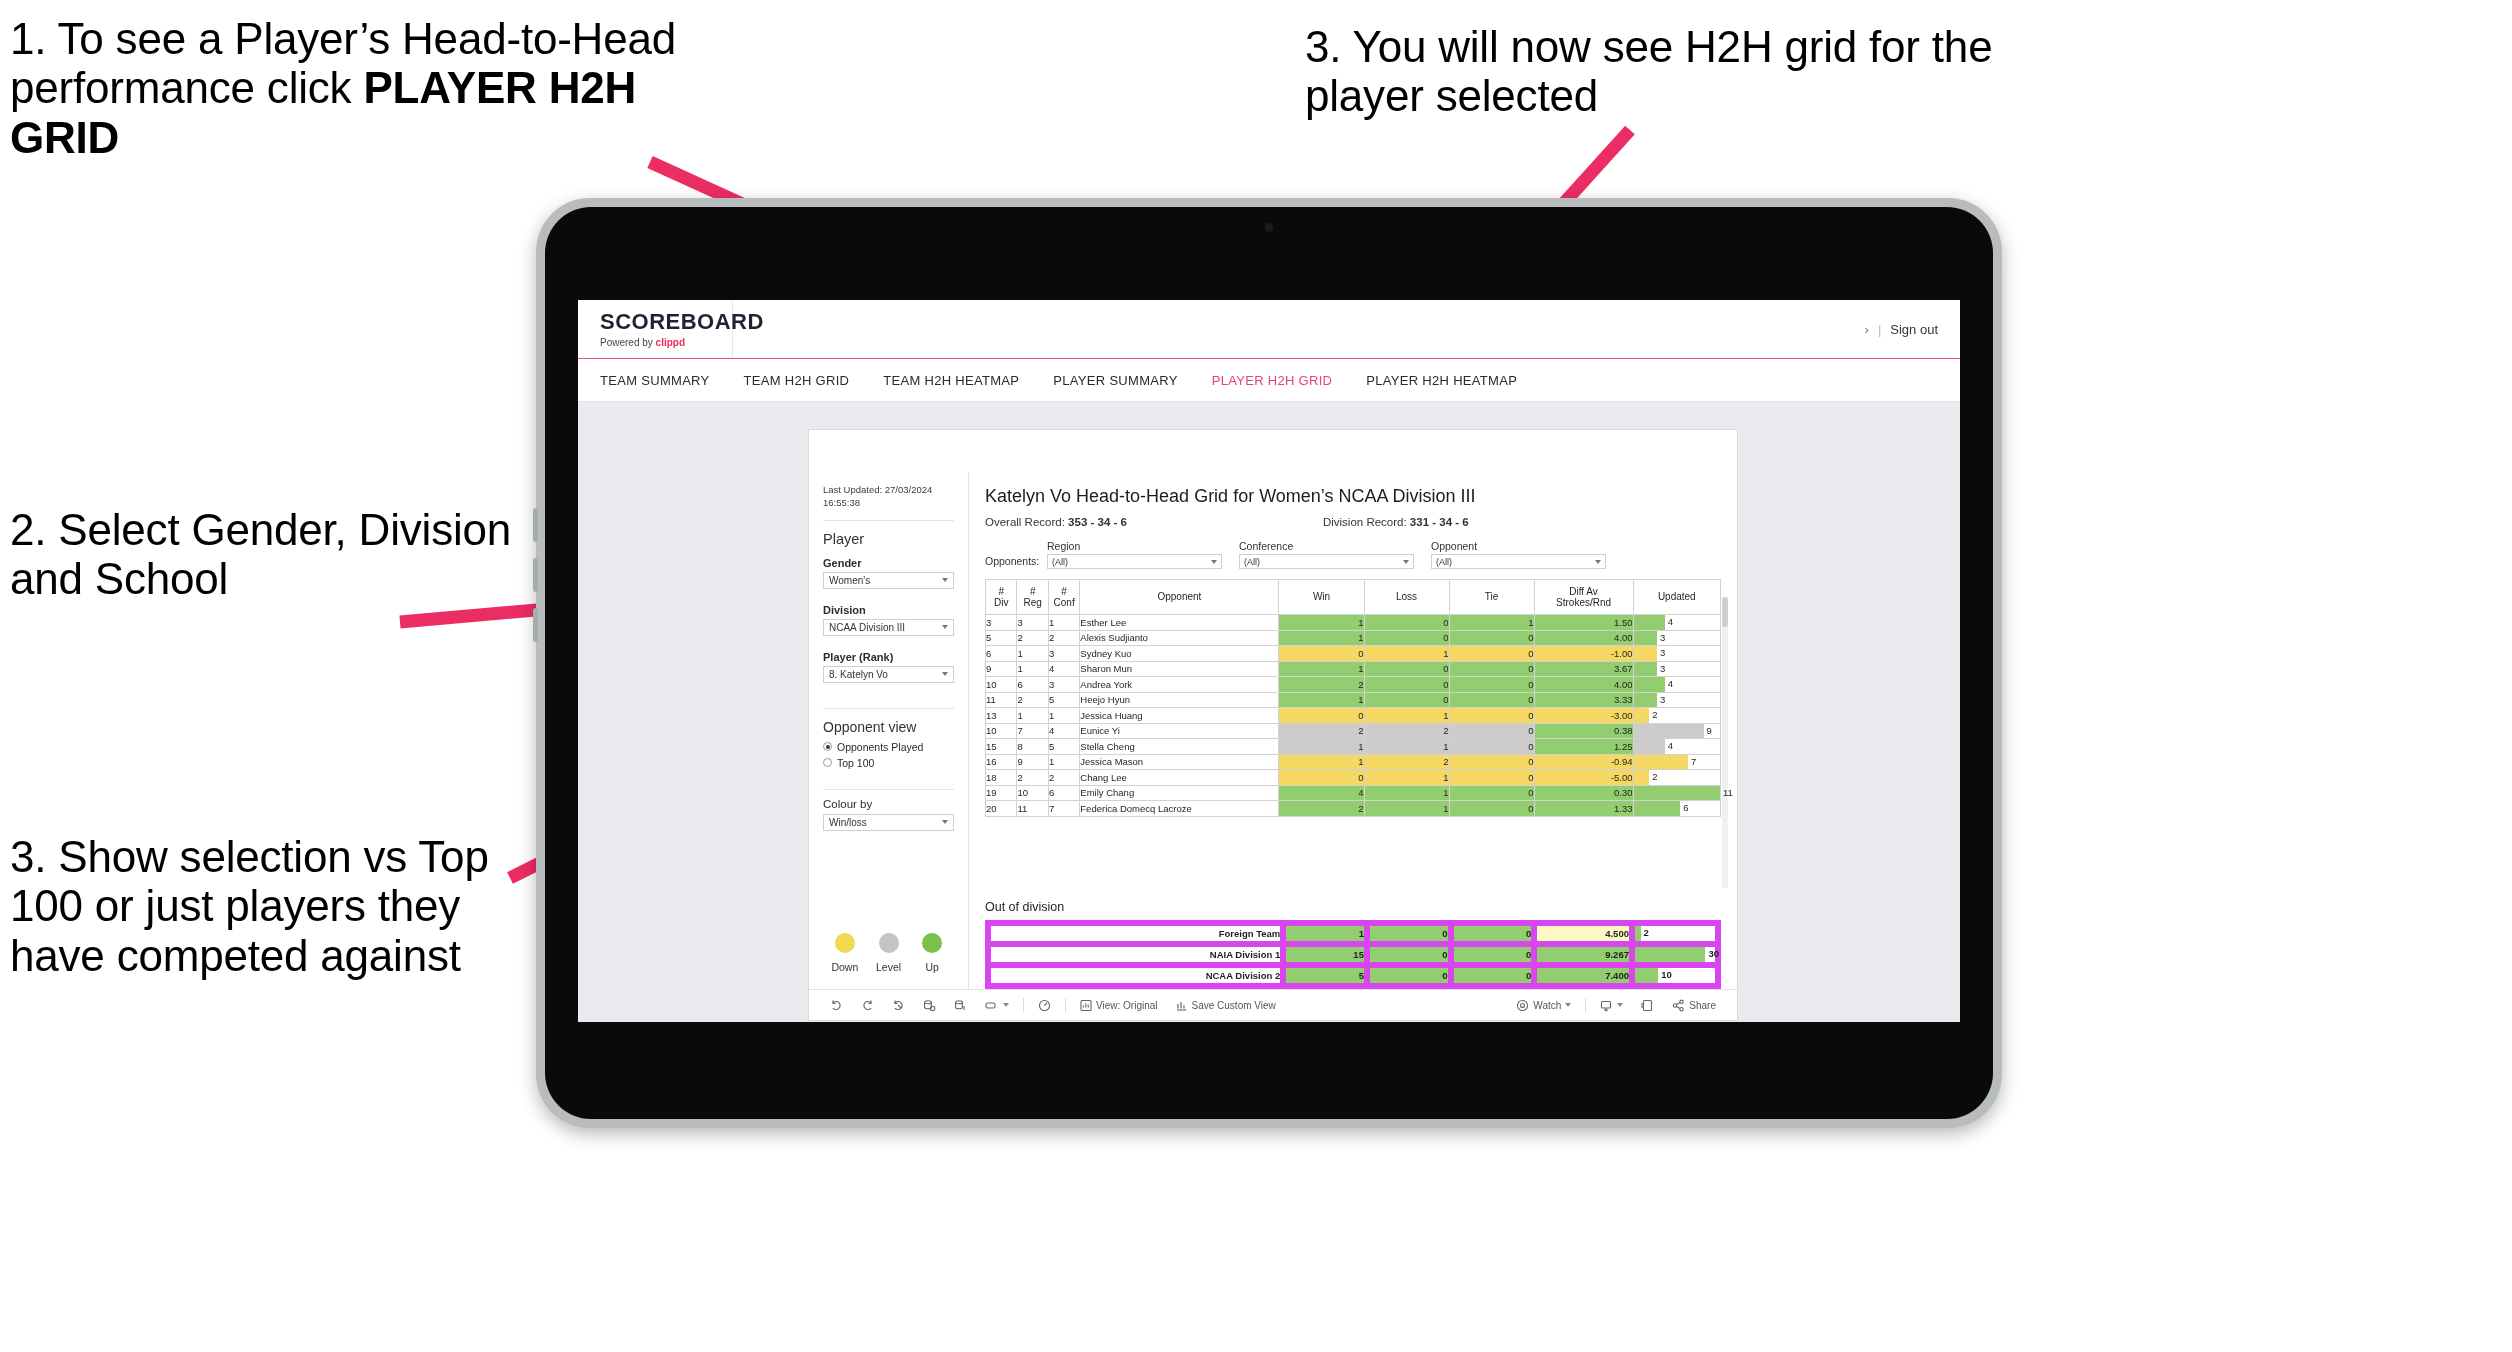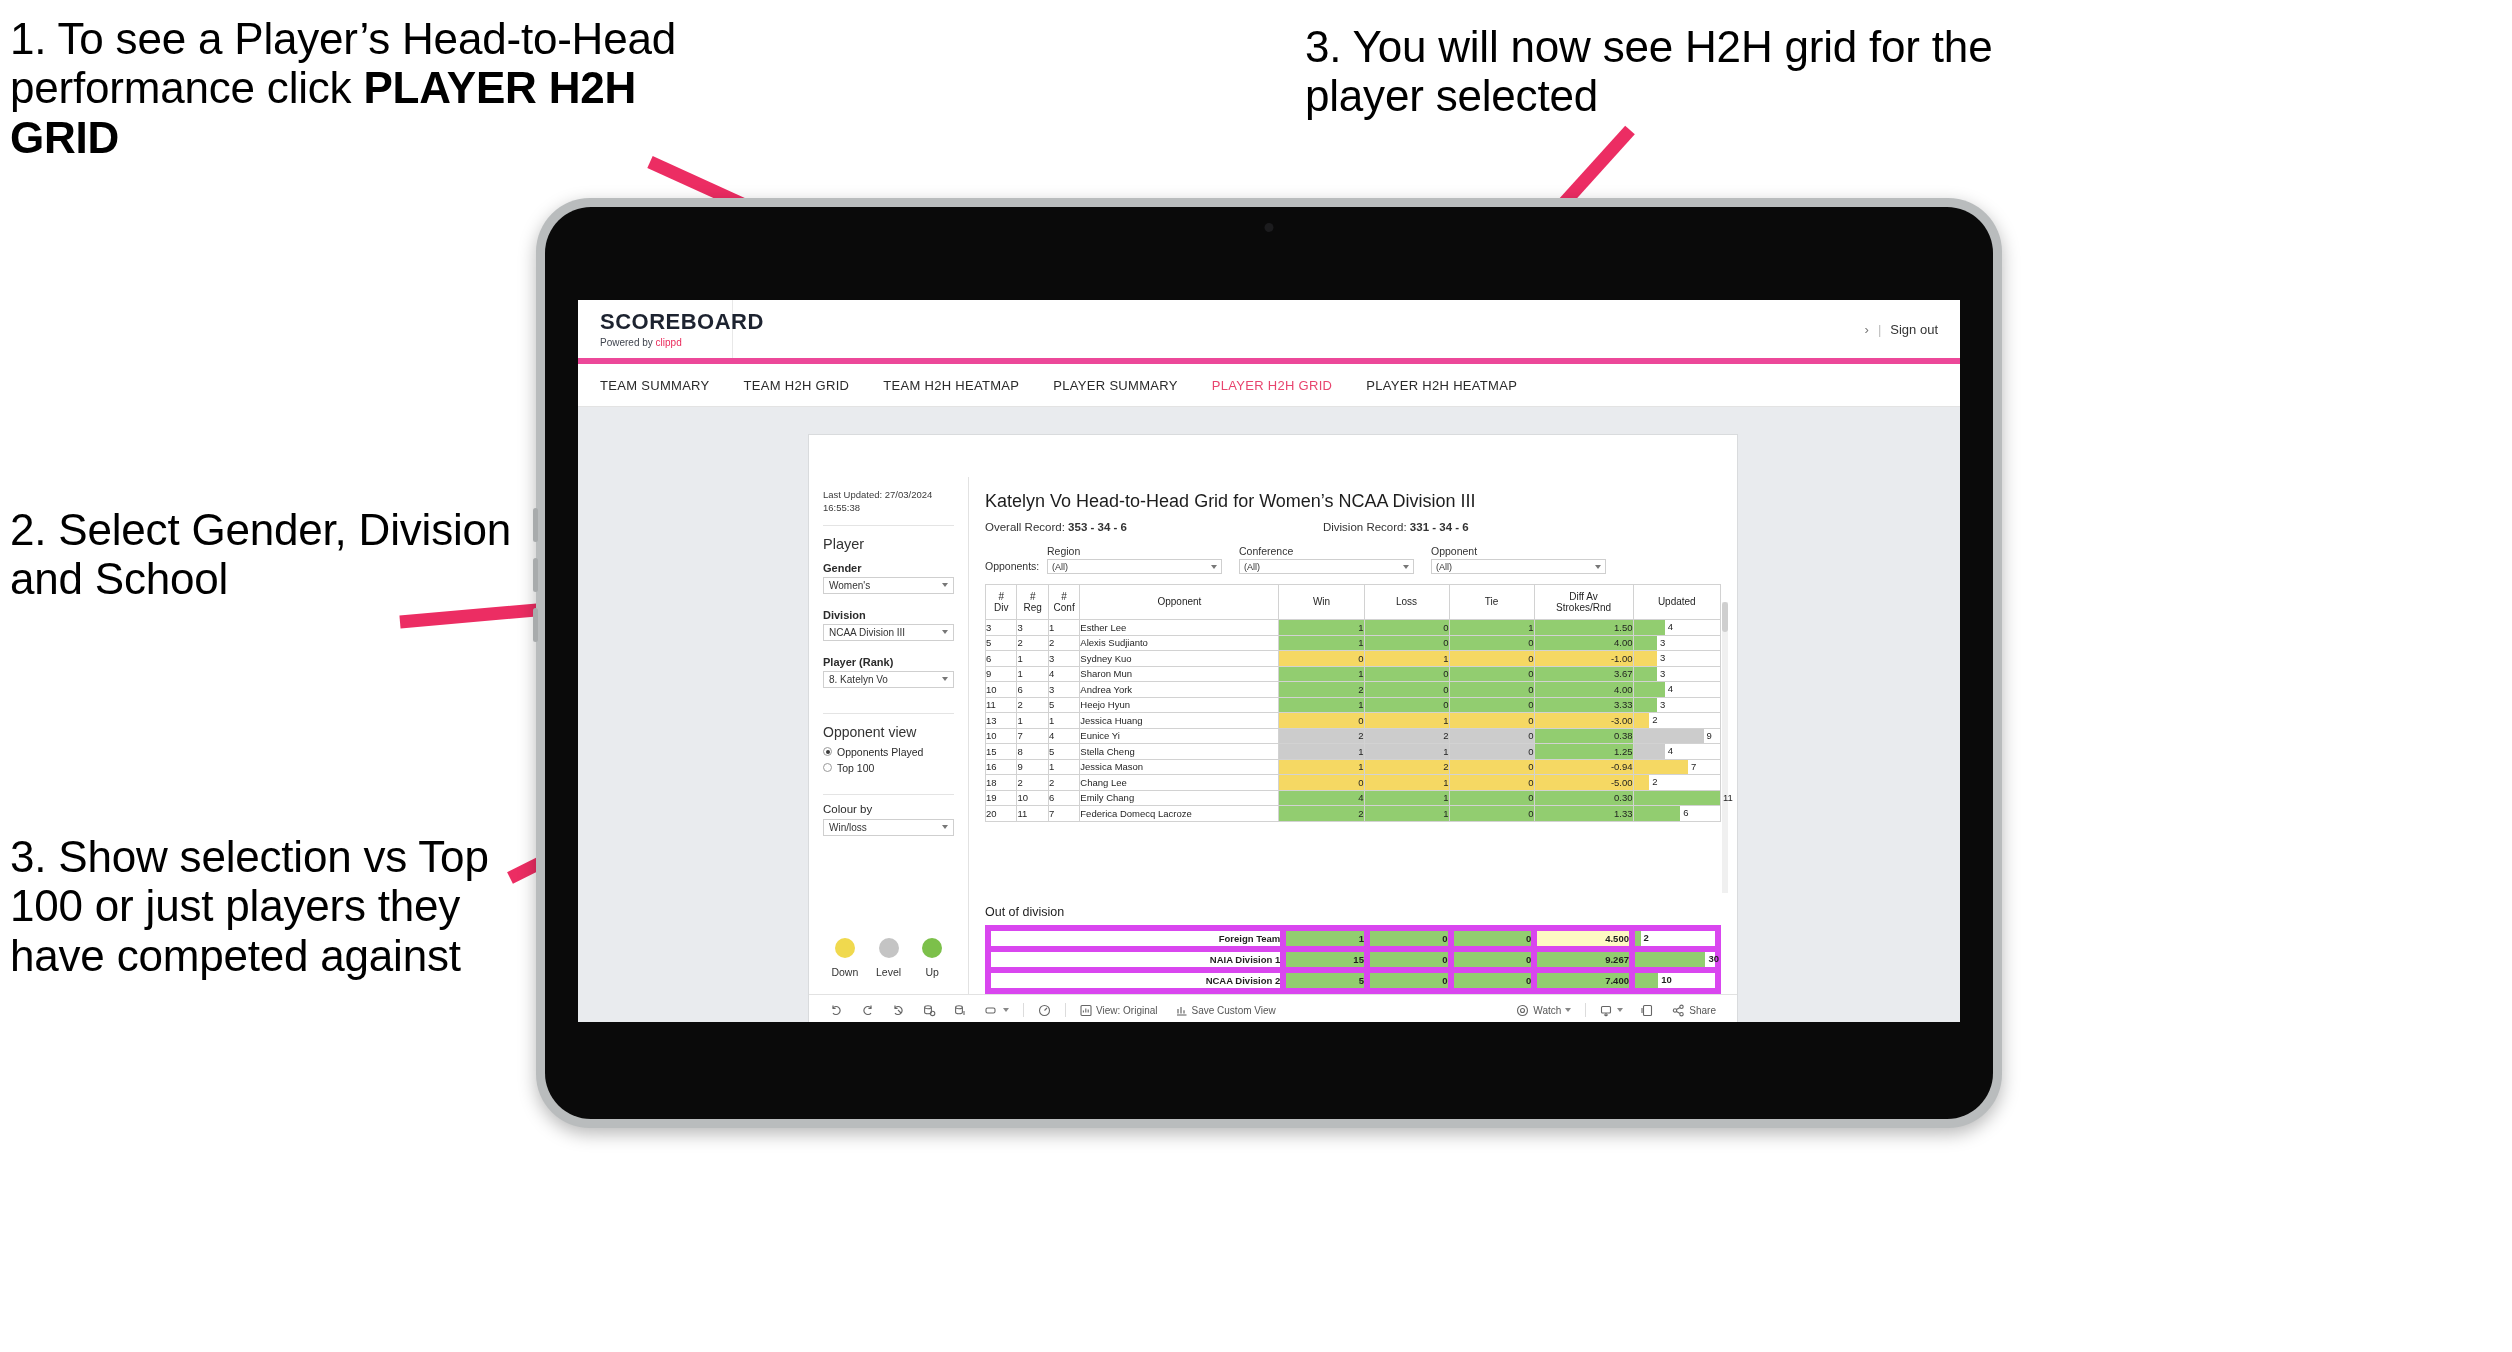--- a/index.html
+++ b/index.html
@@ -30,25 +30,25 @@
     background:#0a0a0a;border-radius:46px;
   }
   .cam{position:absolute;left:50%;top:16px;transform:translateX(-50%);
        width:9px;height:9px;border-radius:50%;background:#1c1c1e;}
   .sidebtn{position:absolute;left:-3px;width:5px;background:#a8abac;border-radius:3px;}
 
   
   #screen{position:absolute;left:42px;top:102px;width:1382px;height:722px;background:#ffffff;overflow:hidden;}
 
   
-  .topbar{height:58px;background:#fff;border-bottom:6px solid #ec4899;display:flex;align-items:stretch;}
+  .topbar{height:58px;background:#fff;border-bottom:1px solid #ec4899;display:flex;align-items:stretch;}
   .logo-wrap{width:155px;display:flex;flex-direction:column;justify-content:center;padding-left:22px;border-right:1px solid #e8e8e8;box-sizing:border-box;}
   .logo-main{font-family:"Liberation Sans",sans-serif;font-weight:700;font-size:22px;letter-spacing:0.5px;color:#1d2330;line-height:1;transform:scaleX(1.0);}
   .logo-sub{font-size:10px;color:#40454f;margin-top:4px;}
-  .logo-sub .brand{color:#ea2b5c;font-weight:400;}
+  .logo-sub .brand{color:#ea2b5c;font-weight:700;}
   .topnav{display:flex;align-items:center;}
   .topnav a{display:flex;align-items:center;height:100%;padding:0 26px;font-size:14.5px;color:#222;text-decoration:none;letter-spacing:.3px;}
   .topnav a.active{box-shadow:inset 0 -3px 0 #c23b57;}
   .top-right{margin-left:auto;display:flex;align-items:center;padding-right:22px;font-size:13px;color:#333;gap:9px;}
   .top-right .chev{color:#777;}
   .top-right .bar{color:#bbb;}
 
   
   .subnav{height:42px;background:#fff;border-bottom:1px solid #e3e3e3;display:flex;align-items:center;padding-left:22px;}
   .subnav a{font-size:13px;color:#2b2b2b;text-decoration:none;margin-right:34px;letter-spacing:.3px;}

